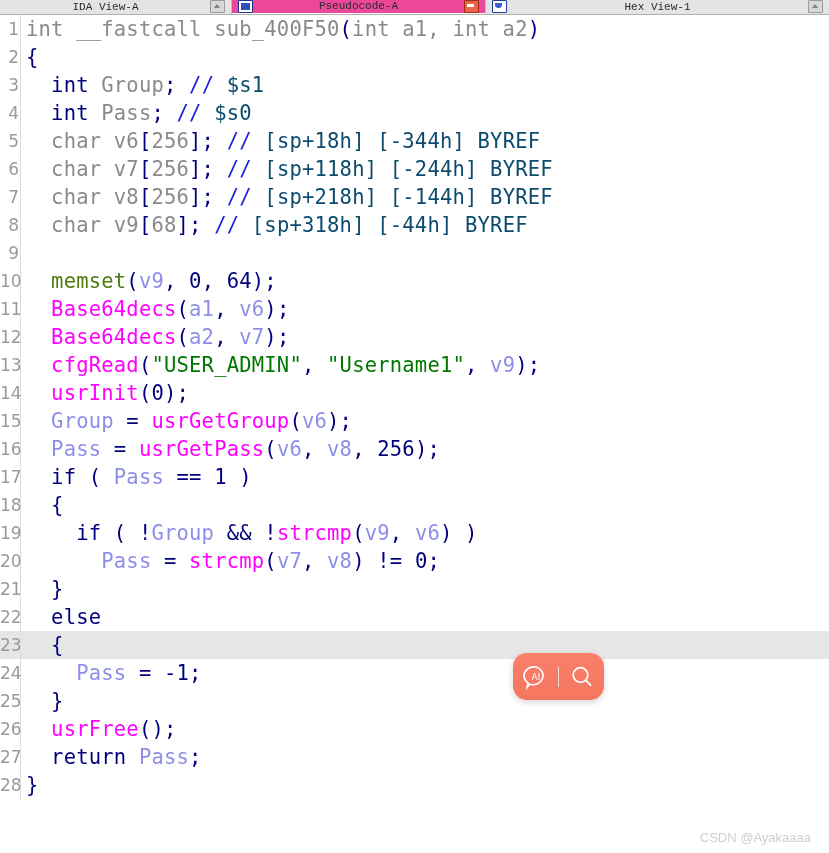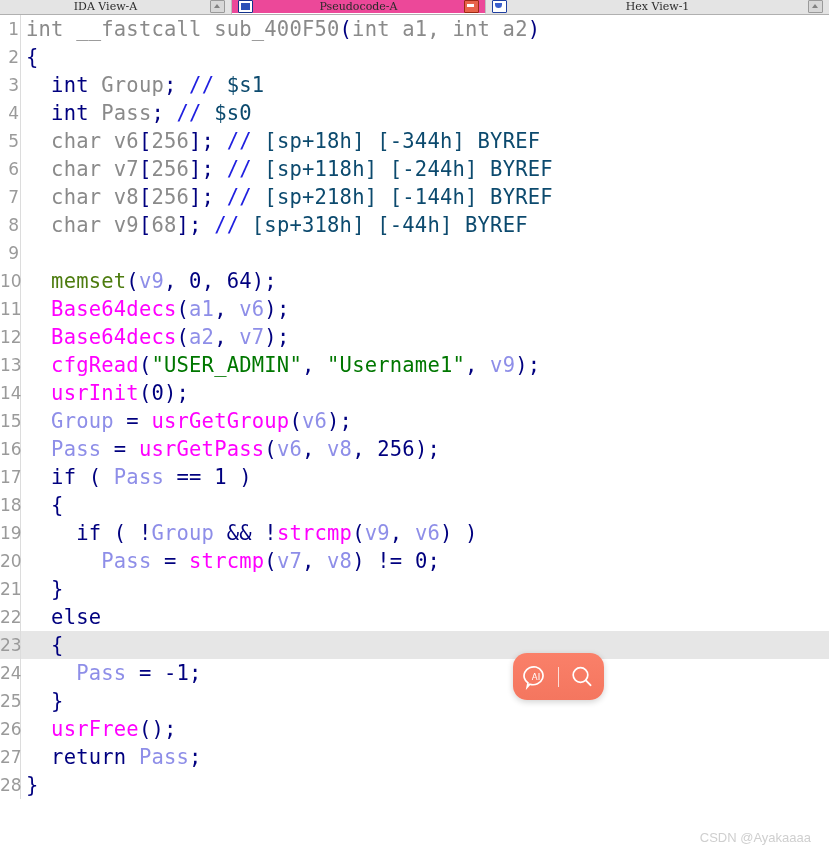--- a/index.html
+++ b/index.html
@@ -44,20 +44,21 @@
     position: relative;
   }
   .tab.active {
     background: #ec4899;
     border-bottom: 1px solid #ffffff;
   }
   .tab-label {
     flex: 1;
     text-align: center;
     padding: 0 8px;
+    font-family: Liberation Mono, monospace;
   }
   .tabicon {
     width: 13px;
     height: 11px;
     flex: 0 0 auto;
     display: inline-block;
     position: relative;
   }
   .ico-box {
     border: 1px solid #9a9a9a;

